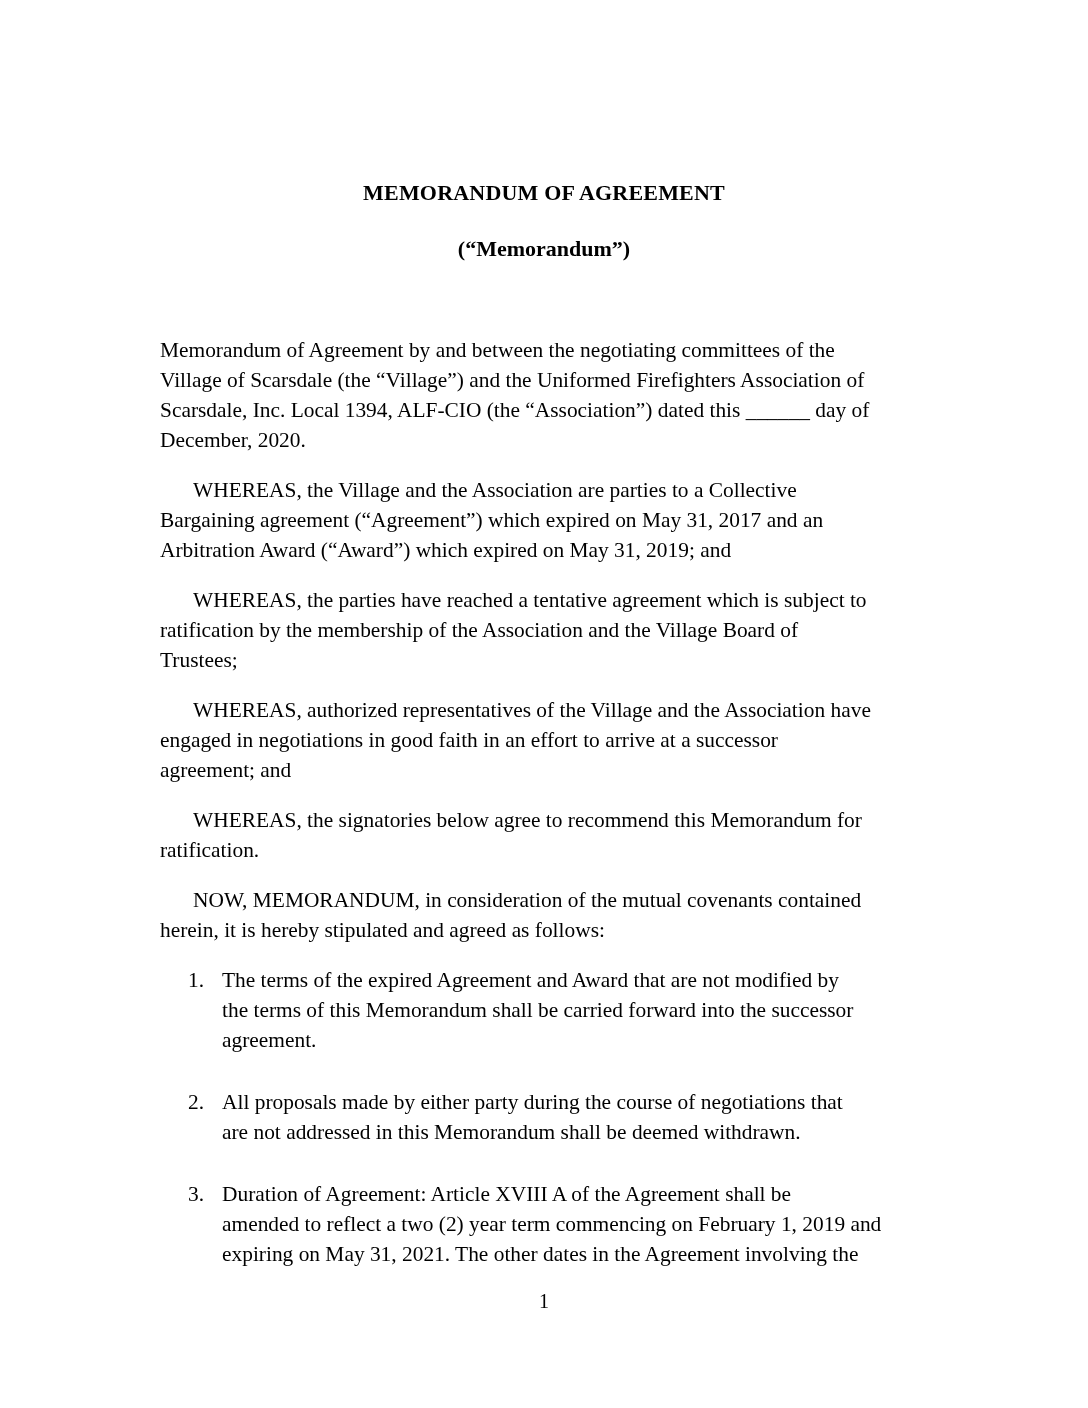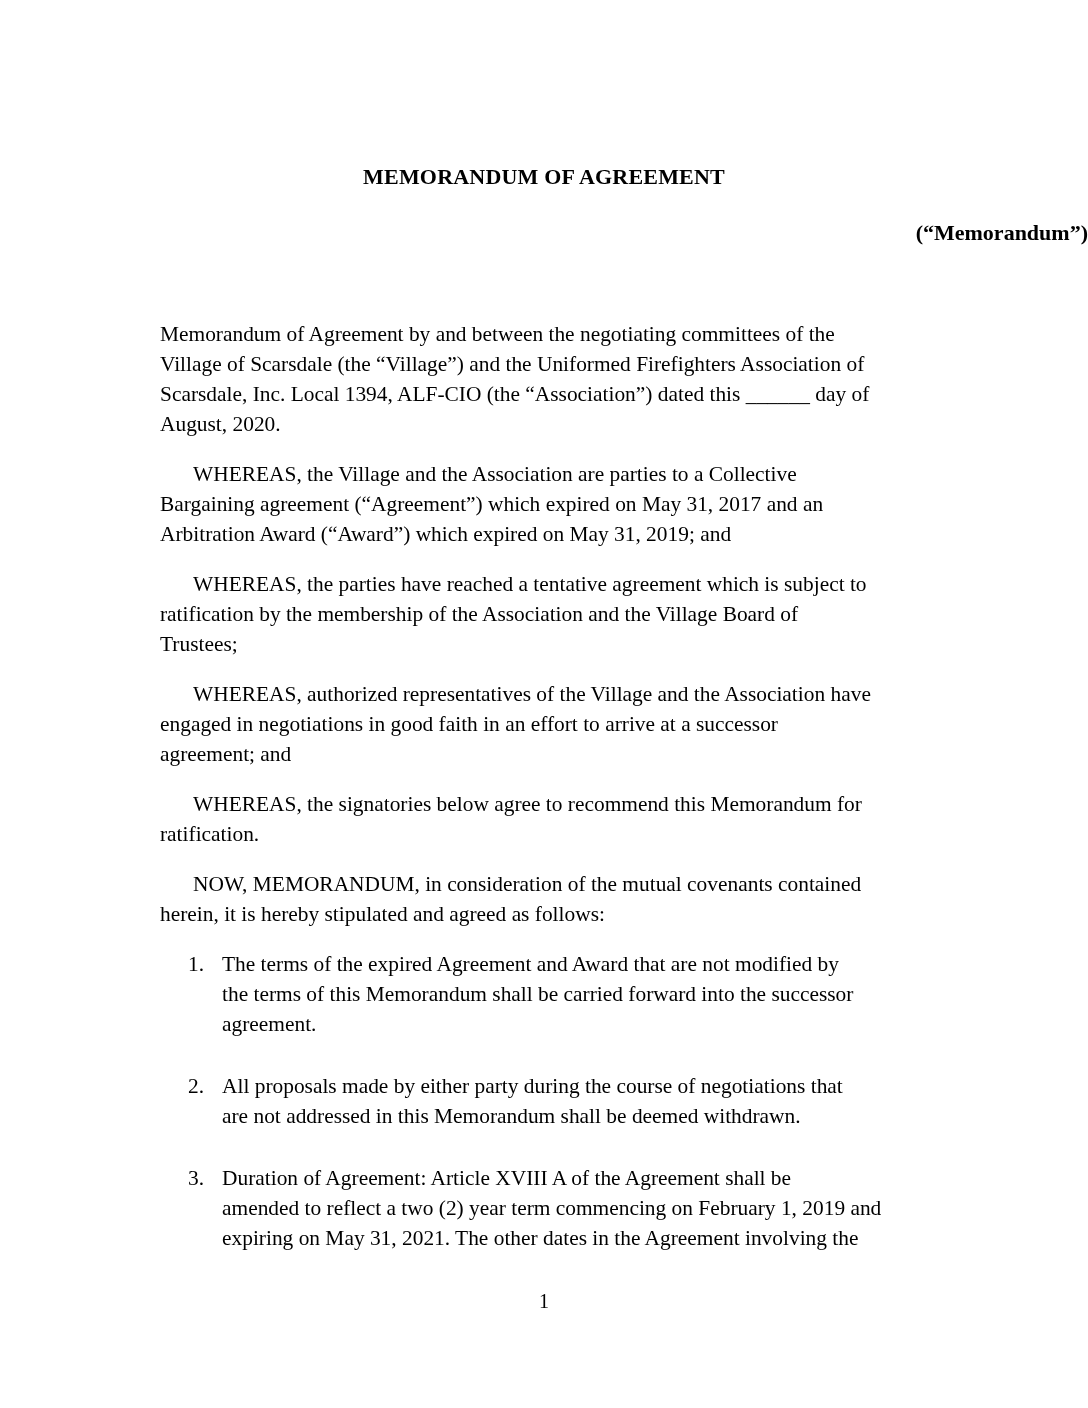--- a/index.html
+++ b/index.html
@@ -12,30 +12,30 @@
     width: 1088px;
     height: 1408px;
     background: #ffffff;
     color: #000000;
     font-family: "Liberation Serif", "DejaVu Serif", serif;
     box-sizing: border-box;
     padding-top: 162px;
     overflow: hidden;
   }
   .doc-title {
-    margin: 0;
+    margin: 16px;
     text-align: center;
     font-size: 22px;
     line-height: 30px;
     font-weight: bold;
     letter-spacing: 0.2px;
   }
   .doc-subtitle {
     margin: 26px 0 0 0;
-    text-align: right;
+    text-align: center;
     font-size: 22px;
     line-height: 30px;
     font-weight: bold;
   }
   .content {
     width: 800px;
     margin: 71px 0 0 160px;
     font-size: 21.4px;
     line-height: 30px;
   }
@@ -82,21 +82,21 @@
 <div class="page">
 
   <h1 class="doc-title">MEMORANDUM OF AGREEMENT</h1>
   <h2 class="doc-subtitle">(“Memorandum”)</h2>
 
   <div class="content">
 
     <p class="para"><span>Memorandum of Agreement by and between the negotiating committees of the
 Village of Scarsdale (the “Village”) and the Uniformed Firefighters Association of
 Scarsdale, Inc. Local 1394, ALF-CIO (the “Association”) dated this ______ day of
-August, 2020.</span></p>
+December, 2020.</span></p>
 
     <p class="para indent"><strong class="para-lead">WHEREAS,</strong><span> the Village and the Association are parties to a Collective
 Bargaining agreement (“Agreement”) which expired on May 31, 2017 and an
 Arbitration Award (“Award”) which expired on May 31, 2019; and</span></p>
 
     <p class="para indent"><strong class="para-lead">WHEREAS,</strong><span> the parties have reached a tentative agreement which is subject to
 ratification by the membership of the Association and the Village Board of
 Trustees;</span></p>
 
     <p class="para indent"><strong class="para-lead">WHEREAS,</strong><span> authorized representatives of the Village and the Association have

